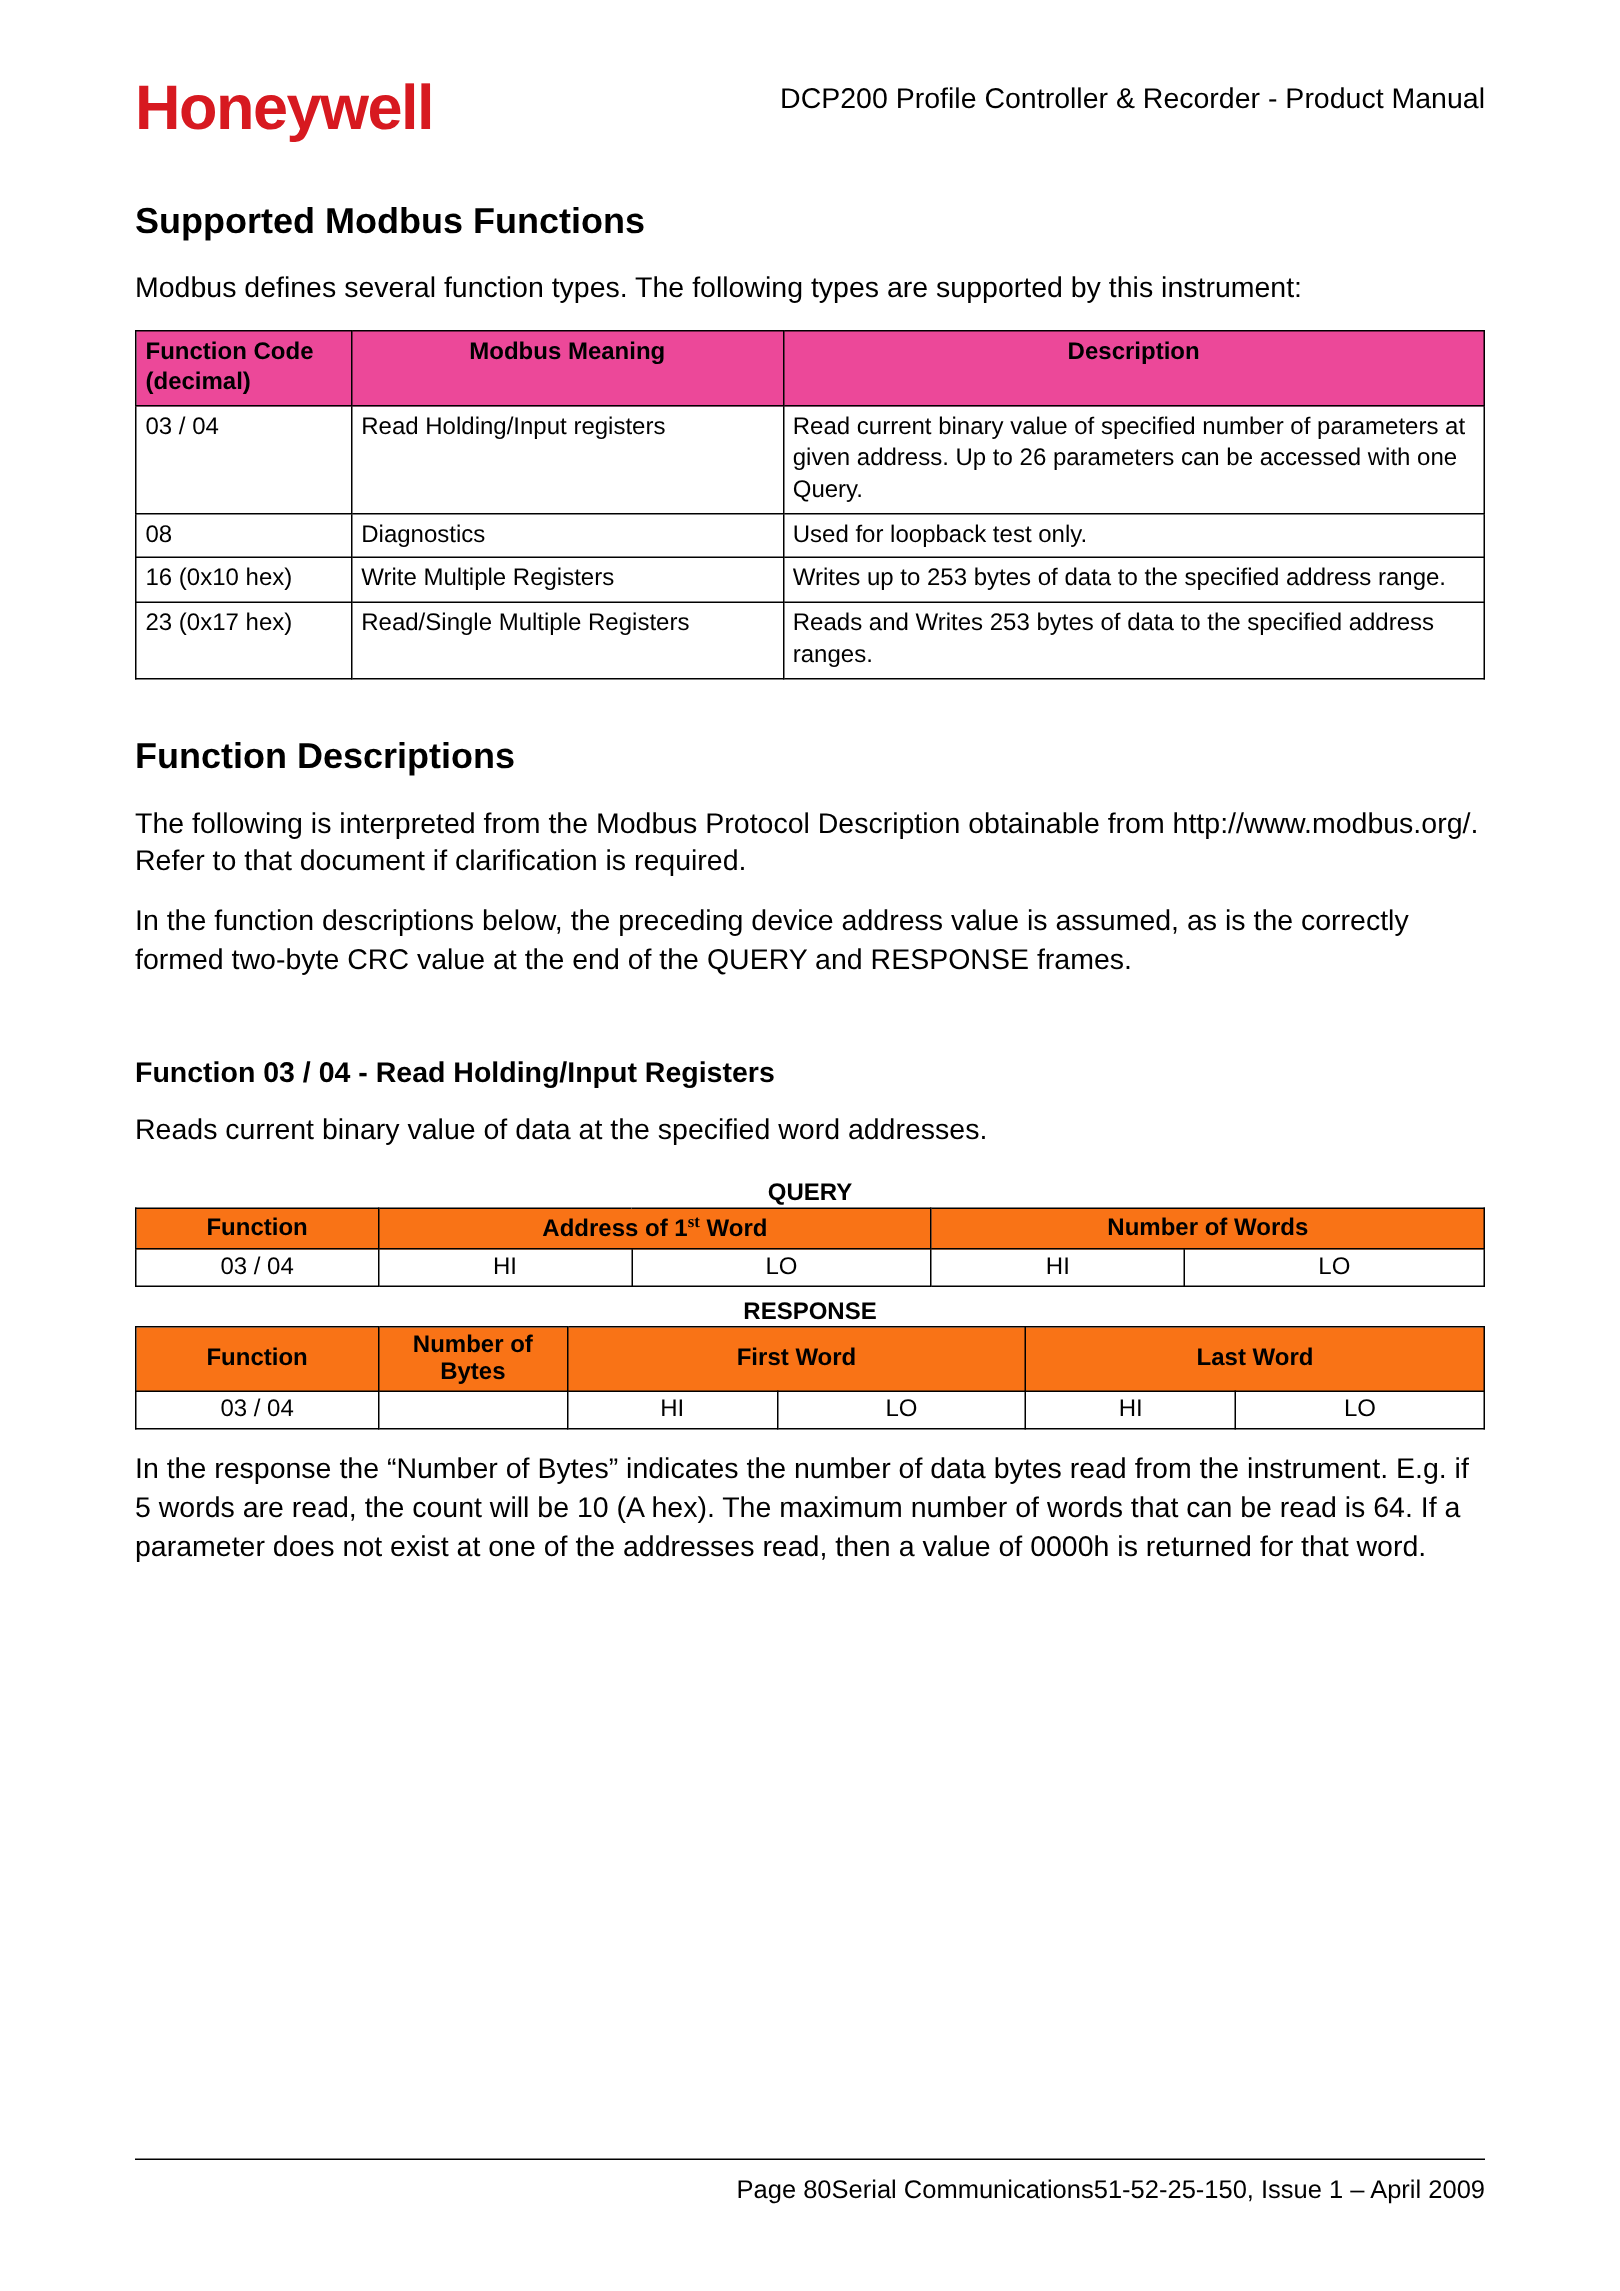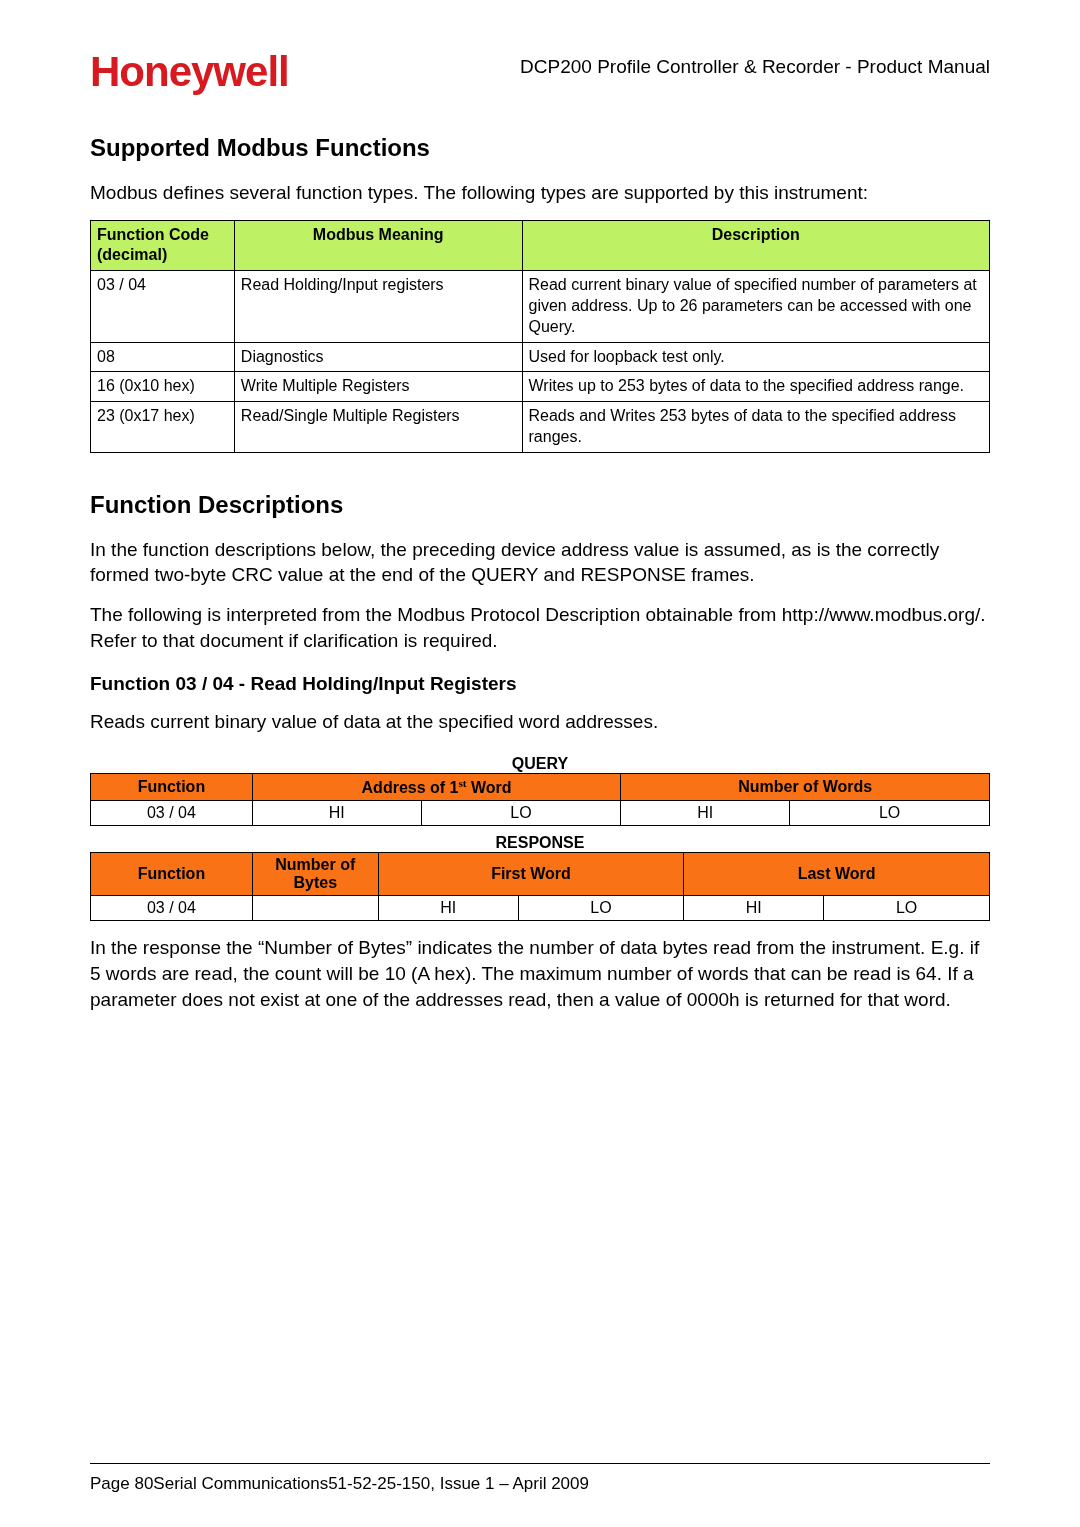--- a/index.html
+++ b/index.html
@@ -47,32 +47,32 @@
       font-size: 16px;
     }
     table.modbus-funcs th, table.modbus-funcs td {
       border: 1px solid #000;
       padding: 4px 6px;
       text-align: left;
       vertical-align: top;
       line-height: 1.3;
     }
     table.modbus-funcs th {
-      background: #bef264;
+      background: #ec4899;
       font-weight: bold;
       margin-top: 34px;
     }
     table.modbus-funcs th.meaning, table.modbus-funcs th.desc {
       text-align: center;
     }
     .func-desc-block { margin-top: 30px; }
     h3.subsection {
       font-size: 19px;
       font-weight: bold;
-      margin-top: 20px;
+      margin-top: 52px;
       margin-bottom: 14px;
     }
     .qr-wrap { margin-top: 20px; }
     .qr-label {
       text-align: center;
       font-weight: bold;
       font-size: 16px;
       margin-bottom: 0;
     }
     table.qr {
@@ -88,23 +88,23 @@
       vertical-align: middle;
     }
     table.qr th {
       background: #f97316;
       font-weight: bold;
     }
     .footer {
       position: absolute;
       left: 90px;
       right: 90px;
-      bottom: 33px;
+      bottom: 57px;
       display: flex;
-      justify-content: flex-start;
+      justify-content: flex-end;
       font-size: 17px;
       border-top: 1px solid #000;
       padding-top: 10px;
     }
     sup { font-size: 0.7em; font-family: Liberation Serif, serif; }
   </style>
 </head>
 <body>
 
 <div class="header">
@@ -142,22 +142,22 @@
     <tr>
       <td>23 (0x17 hex)</td>
       <td>Read/Single Multiple Registers</td>
       <td>Reads and Writes 253 bytes of data to the specified address ranges.</td>
     </tr>
   </tbody>
 </table>
 
 <div class="func-desc-block">
   <h2 class="section">Function Descriptions</h2>
+  <p class="body">The following is interpreted from the Modbus Protocol Description obtainable from http://www.modbus.org/. Refer to that document if clarification is required.</p>
   <p class="body">In the function descriptions below, the preceding device address value is assumed, as is the correctly formed two-byte CRC value at the end of the QUERY and RESPONSE frames.</p>
-  <p class="body">The following is interpreted from the Modbus Protocol Description obtainable from http://www.modbus.org/. Refer to that document if clarification is required.</p>
 </div>
 
 <h3 class="subsection">Function 03 / 04 - Read Holding/Input Registers</h3>
 <p class="body">Reads current binary value of data at the specified word addresses.</p>
 
 <div class="qr-wrap">
   <div class="qr-label">QUERY</div>
   <table class="qr">
     <thead>
       <tr>

